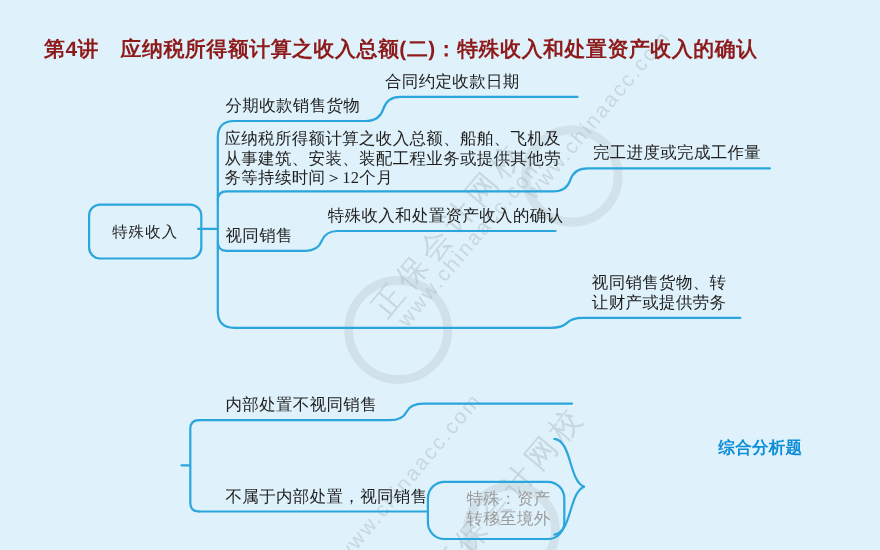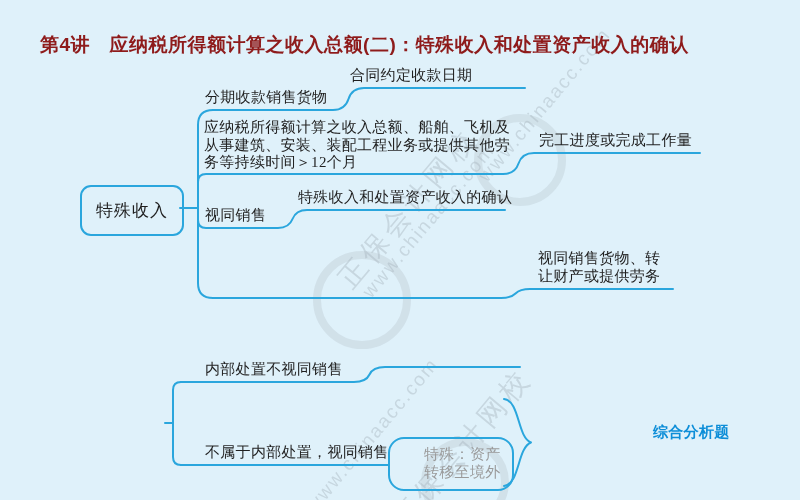--- a/index.html
+++ b/index.html
@@ -9,26 +9,26 @@
   html,body{margin:0;padding:0;}
   body{font-family:"Liberation Serif","DejaVu Serif",serif;color:var(--ink);}
   .stage{position:relative;width:800px;height:500px;background:var(--bg);overflow:hidden;}
   .title{position:absolute;left:24px;top:16px;width:760px;margin:16px;
          font-family:"Liberation Sans","DejaVu Sans",sans-serif;
          font-size:19px;font-weight:bold;color:var(--heading);letter-spacing:0.5px;}
   svg.lines{position:absolute;left:0;top:0;}
   .t{position:absolute;font-size:15px;line-height:17.5px;letter-spacing:0.3px;}
   .node{position:absolute;border:2px solid var(--line);border-radius:11px;
         display:flex;align-items:center;justify-content:center;
-        font-size:17px;letter-spacing:1px;}
+        font-size:14px;letter-spacing:1px;}
   .bubble{position:absolute;border:2px solid var(--line);border-radius:16px;}
   .resultbox{position:absolute;border:2px solid var(--line);border-radius:13px;
         display:flex;align-items:center;justify-content:center;font-size:15px;}
   .accent{color:var(--accent);font-weight:bold;
-        font-family:"Liberation Sans","DejaVu Sans",sans-serif;font-size:15px;margin-top:24px;}
+        font-family:"Liberation Sans","DejaVu Sans",sans-serif;font-size:15px;}
   .muted{color:var(--muted);}
   .wm{position:absolute;color:var(--wm);opacity:.32;transform:rotate(-50deg);
       transform-origin:left top;white-space:nowrap;letter-spacing:5px;pointer-events:none;}
   .wm.brand{font-size:28px;}
   .wm.url{font-size:19px;letter-spacing:2px;font-family:"Liberation Sans","DejaVu Sans",sans-serif;}
 </style>
 </head>
 <body>
 
 <div class="stage">

